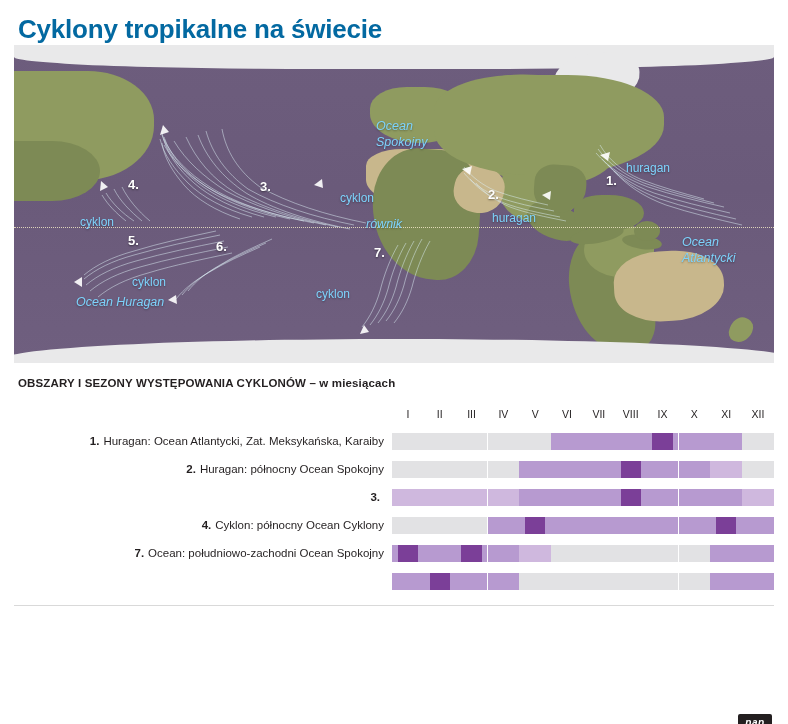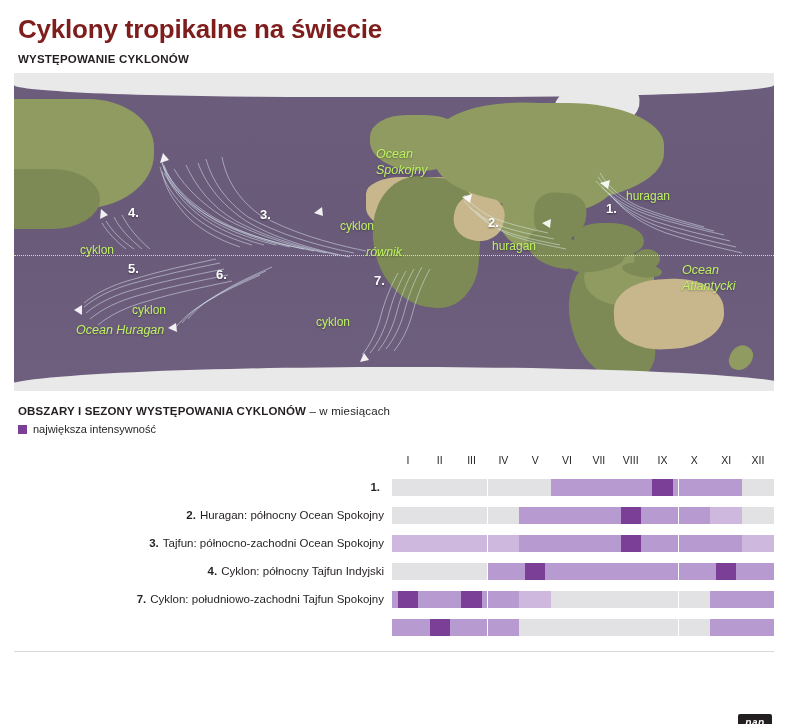--- a/index.html
+++ b/index.html
@@ -21,21 +21,21 @@
     height: 724px;
     box-sizing: border-box;
     padding: 0 14px;
   }
   
   .title {
     font-size: 26px;
     font-weight: bold;
     letter-spacing: -0.2px;
     margin: 14px 0 0 4px;
-    color: #7f1d1d;
+    color: #0369a1;
   }
   .subtitle {
     font-size: 11.5px;
     font-weight: bold;
     letter-spacing: 0.2px;
     margin: 8px 0 8px 4px;
     color: #231f20;
   }
   
   .map {
@@ -163,21 +163,21 @@
   
   .equator {
     position: absolute;
     left: 0; right: 0;
     top: 182px;
     border-top: 1px dotted #f2e9c6;
     opacity: .85;
   }
   .map-label {
     position: absolute;
-    color: #bef264;
+    color: #7dd3fc;
     font-style: italic;
     font-size: 12.5px;
     text-shadow: 0 1px 2px rgba(0,0,0,.35);
     white-space: pre-line;
     line-height: 1.25;
   }
   .map-label.plain { font-style: normal; font-size: 12px; text-align: right; }
   .map-num {
     position: absolute;
     color: #ffffff;
@@ -186,21 +186,21 @@
     text-shadow: 0 1px 2px rgba(0,0,0,.45);
   }
   .tracks { position: absolute; inset: 0; }
   
   .sec-title {
     margin: 14px 0 0 4px;
     font-size: 11.5px;
     font-weight: bold;
     letter-spacing: .15px;
   }
-  .sec-title .reg { font-weight: normal; }
+  .sec-title .reg { font-weight: bold; }
   .legend-row {
     display: flex;
     align-items: center;
     margin: 6px 0 0 4px;
     font-size: 11px;
   }
   .legend-swatch {
     width: 9px; height: 9px;
     background: #7b3f98;
     margin-right: 6px;
@@ -286,21 +286,20 @@
     border-radius: 2px;
     letter-spacing: .5px;
   }
 </style>
 </head>
 <body>
 
 <div class="page">
 
   <h1 class="title">Cyklony tropikalne na świecie</h1>
-  <div class="subtitle">WYSTĘPOWANIE CYKLONÓW</div>
 
   <div class="map">
     <div class="ocean"></div>
 
     <div class="land ice ice-top"></div>
     <div class="land ice greenland"></div>
     <div class="land green namerica"></div>
     <div class="land green namerica2"></div>
     <div class="land dgreen camerica"></div>
     <div class="land dgreen samerica"></div>
@@ -405,45 +404,41 @@
     <div class="map-num" style="left:114px; top:132px;">4.</div>
     <div class="map-num" style="left:114px; top:188px;">5.</div>
     <div class="map-num" style="left:202px; top:194px;">6.</div>
     <div class="map-num" style="left:360px; top:200px;">7.</div>
   </div>
 
   <div class="sec-title">
     <span>OBSZARY I SEZONY WYSTĘPOWANIA CYKLONÓW</span><span class="reg"> – w miesiącach</span>
   </div>
 
-  <div class="legend-row">
-    <span class="legend-swatch"></span>
-    <span>największa intensywność</span>
-  </div>
 
   <div class="chart">
     <div class="rows-labels">
       <div class="row-label">
         <b>1.</b>
+        <span>Huragan: Ocean Atlantycki, Zat. Meksykańska, Karaiby</span>
       </div>
       <div class="row-label">
         <b>2.</b>
         <span>Huragan: północny Ocean Spokojny</span>
       </div>
       <div class="row-label">
         <b>3.</b>
-        <span>Tajfun: północno-zachodni Ocean Spokojny</span>
       </div>
       <div class="row-label">
         <b>4.</b>
-        <span>Cyklon: północny Tajfun Indyjski</span>
+        <span>Cyklon: północny Ocean Cyklony</span>
       </div>
       <div class="row-label">
         <b>7.</b>
-        <span>Cyklon: południowo-zachodni Tajfun Spokojny</span>
+        <span>Ocean: południowo-zachodni Ocean Spokojny</span>
       </div>
     </div>
 
     <div class="grid">
       <div class="months">
         <div class="month">I</div>
         <div class="month">II</div>
         <div class="month">III</div>
         <div class="month">IV</div>
         <div class="month">V</div>

